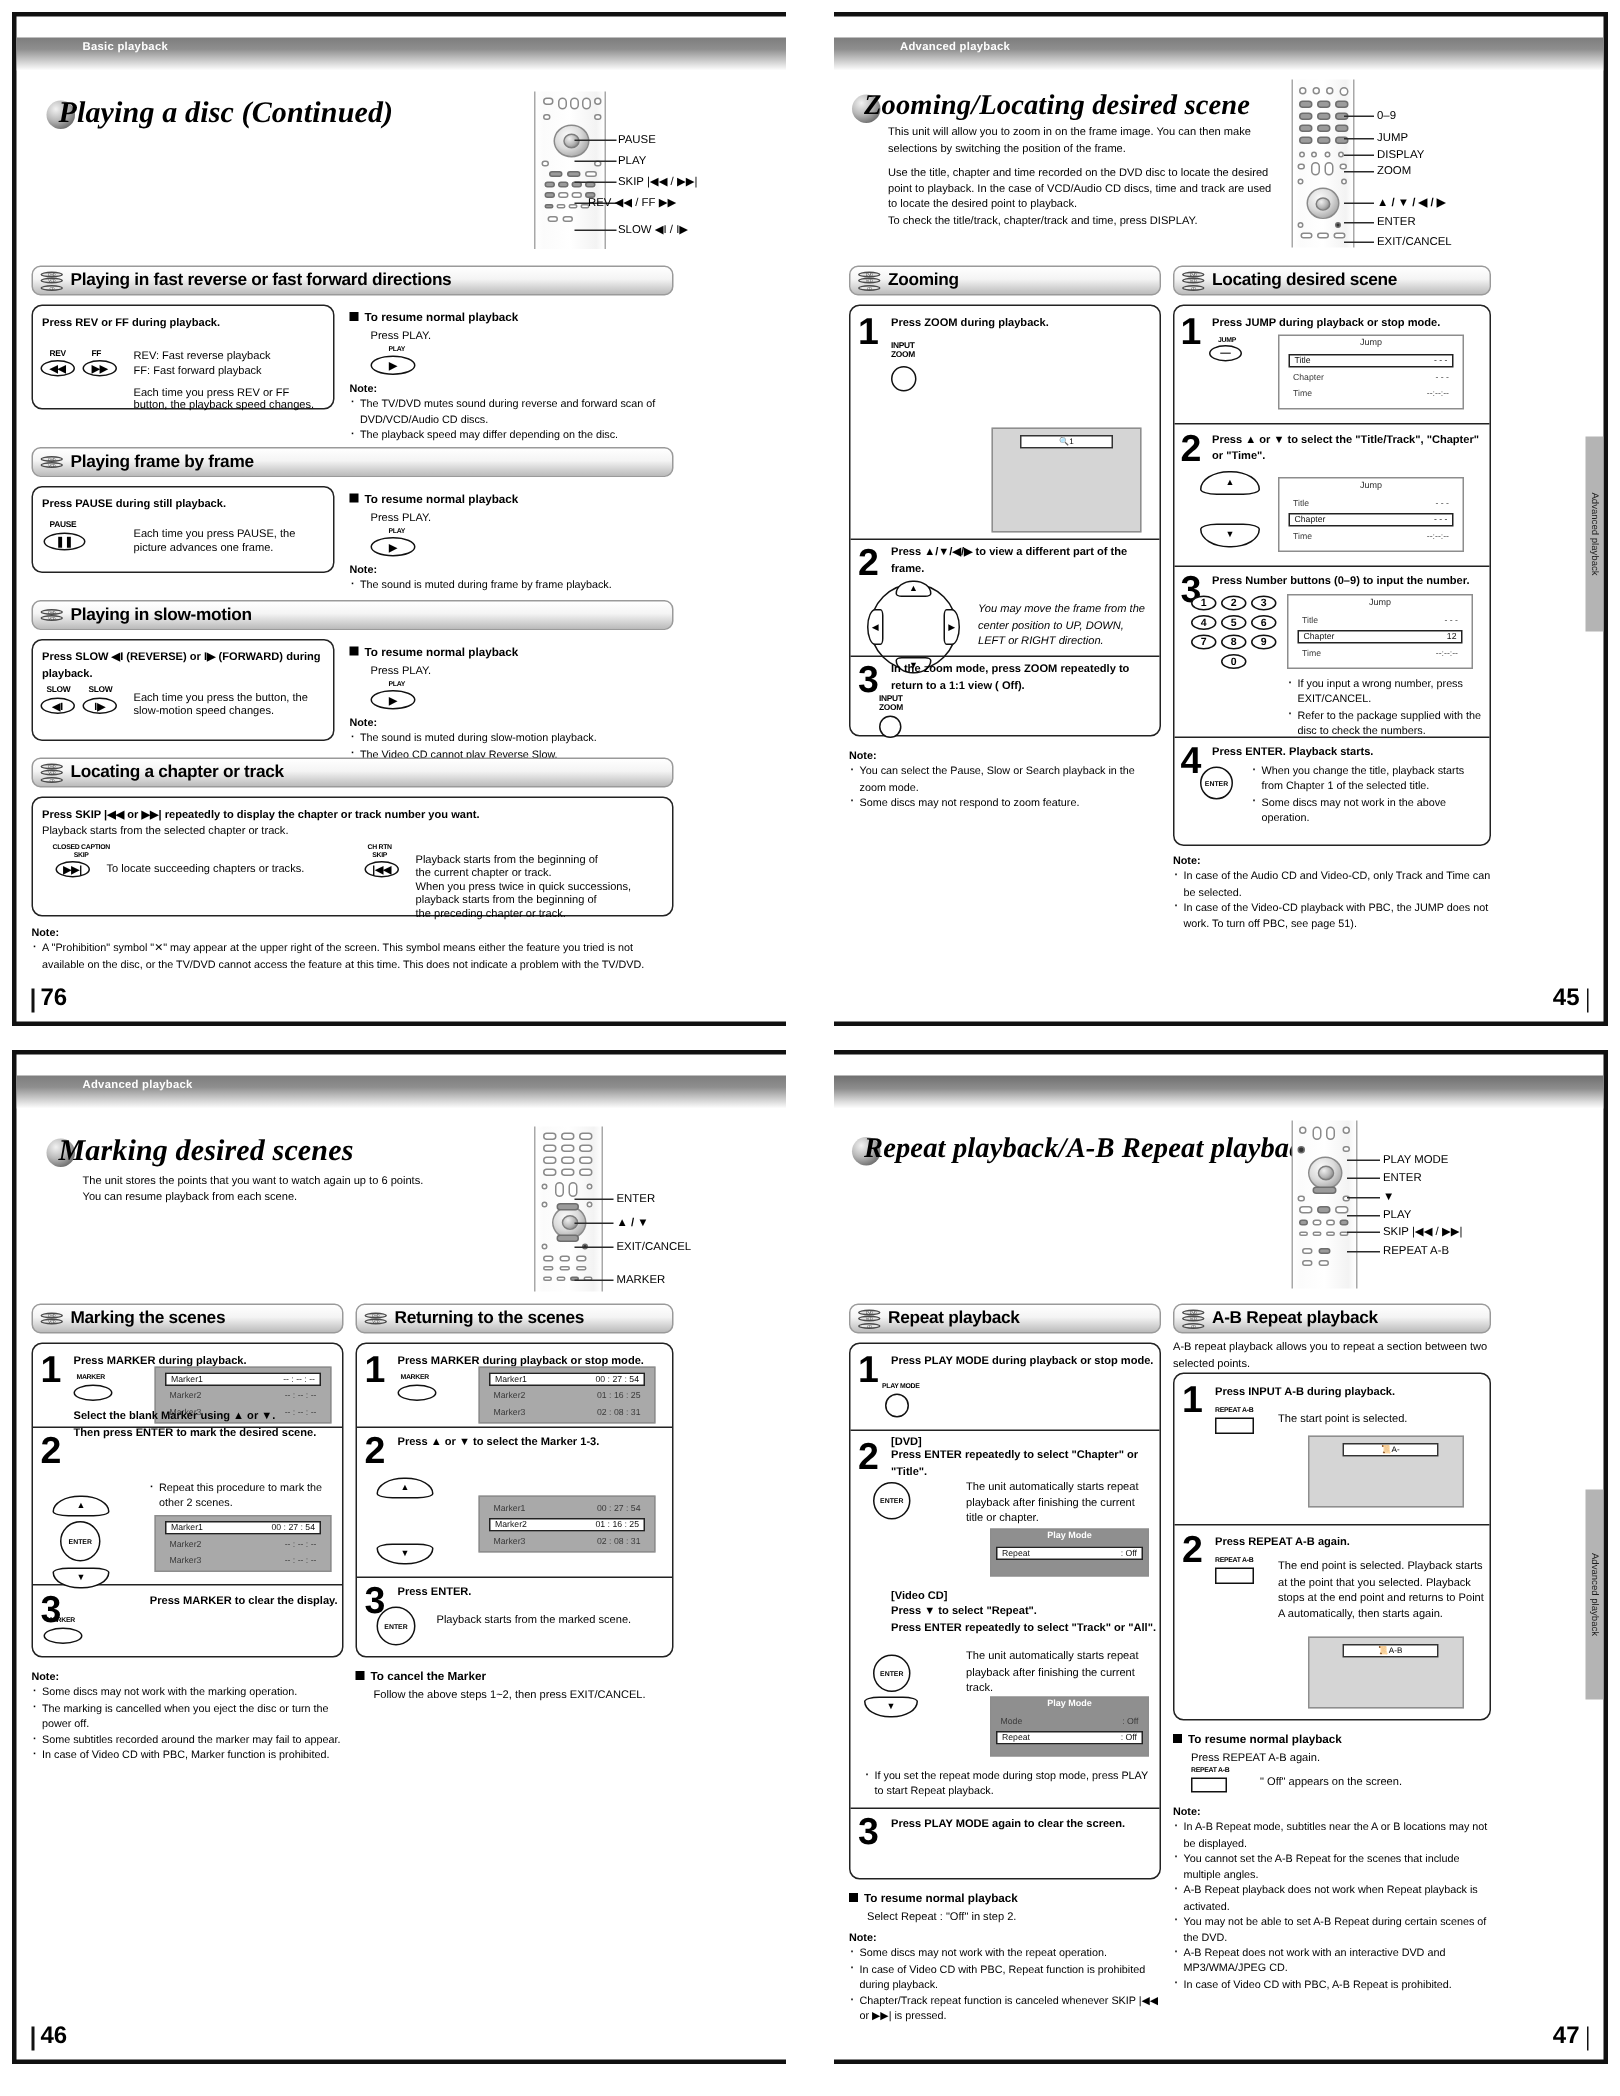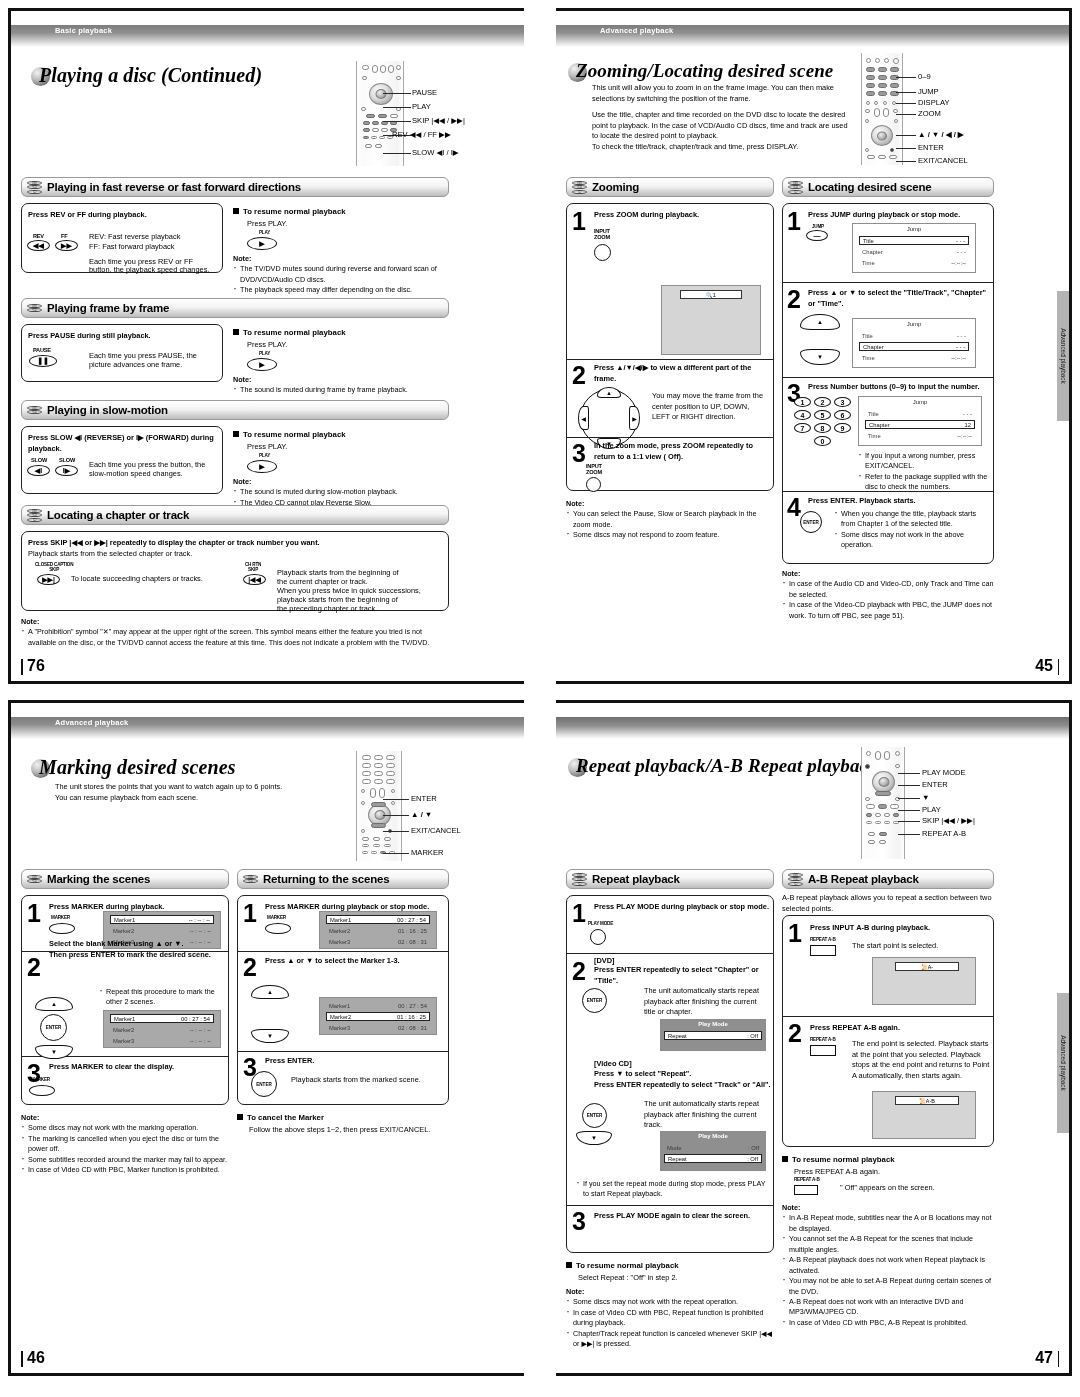--- a/index.html
+++ b/index.html
@@ -466,21 +466,21 @@
   </div>
   <div class="step-num" style="left:16px;top:352px;">2</div>
   <div class="txt bold" style="left:38px;top:352px;width:176px;">Press ▲/▼/◀/▶ to view a different part of the frame.</div>
   <div class="dpad" style="left:24px;top:378px;">
     <div class="ring"></div>
     <div class="wing" style="left:17px;top:-2px;width:24px;height:11px;border-radius:55% 55% 20% 20%/90% 90% 25% 25%;">▲</div>
     <div class="wing" style="left:-2px;top:17px;width:11px;height:24px;border-radius:55% 20% 20% 55%/55% 20% 20% 55%;">◀</div>
     <div class="wing" style="left:49px;top:17px;width:11px;height:24px;border-radius:20% 55% 55% 20%/20% 55% 55% 20%;">▶</div>
     <div class="wing" style="left:17px;top:49px;width:24px;height:11px;border-radius:20% 20% 55% 55%/25% 25% 90% 90%;">▼</div>
   </div>
-  <div class="txt" style="left:96px;top:380px;width:116px;">You may move the frame from the center position to UP, DOWN, LEFT or RIGHT direction.</div>
+  <div class="txt" style="left:96px;top:390px;width:116px;font-style:italic;">You may move the frame from the center position to UP, DOWN, LEFT or RIGHT direction.</div>
   <div class="step-num" style="left:16px;top:430px;">3</div>
   <div class="txt bold" style="left:38px;top:430px;width:176px;">In the zoom mode, press ZOOM repeatedly to return to a 1:1 view ( Off).</div>
   <div class="btn-cap" style="left:30px;top:452px;white-space:pre-line;">INPUT
 ZOOM</div>
   <div class="btn-circ" style="left:30px;top:466px;width:15px;height:15px;"></div>
   <div class="note" style="left:10px;top:488px;width:210px;">
     <div class="hd">Note:</div>
     <ul>
       <li>You can select the Pause, Slow or Search playback in the zoom mode.</li>
       <li>Some discs may not respond to zoom feature.</li>
@@ -732,21 +732,21 @@
         <span>Marker2</span>
         <span>-- : -- : --</span>
       </div>
     <div class="row" style="top:25px;">
         <span>Marker3</span>
         <span>-- : -- : --</span>
       </div>
   </div>
 
   <div class="step-num" style="left:16px;top:358px;">3</div>
-  <div class="txt bold" style="left:38px;top:359px;width:176px;">Press MARKER to clear the display.</div>
+  <div class="txt bold" style="left:38px;top:359px;width:176px;text-align:right;">Press MARKER to clear the display.</div>
   <div class="btn-cap sm" style="left:20px;top:374px;">MARKER</div>
   <div class="btn-oval" style="left:18px;top:382px;width:26px;height:11px;"></div>
 
   <div class="note" style="left:10px;top:410px;width:208px;">
     <div class="hd">Note:</div>
     <ul>
       <li>Some discs may not work with the marking operation.</li>
       <li>The marking is cancelled when you eject the disc or turn the power off.</li>
       <li>Some subtitles recorded around the marker may fail to appear.</li>
       <li>In case of Video CD with PBC, Marker function is prohibited.</li>

